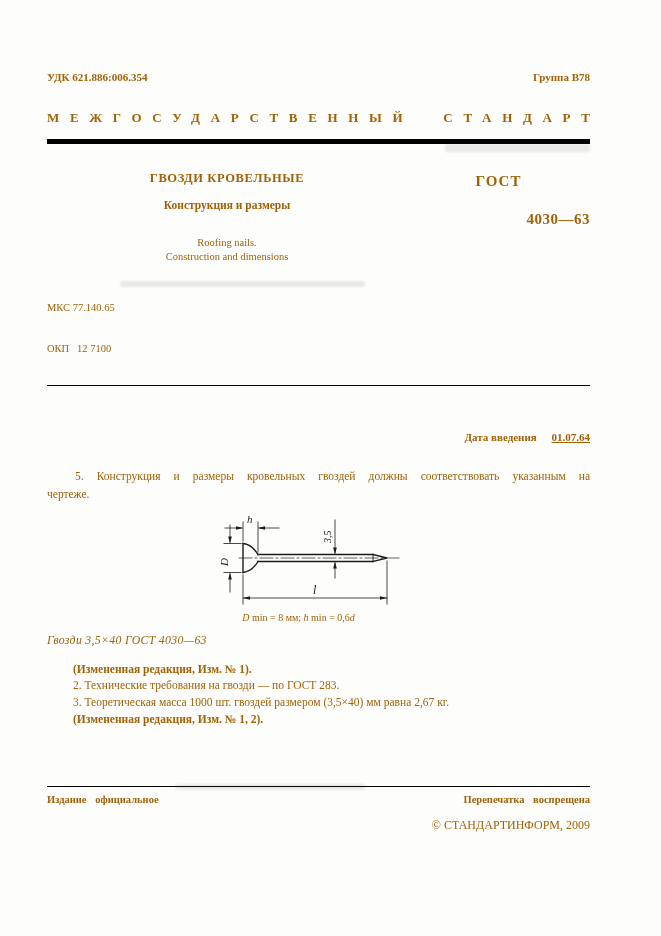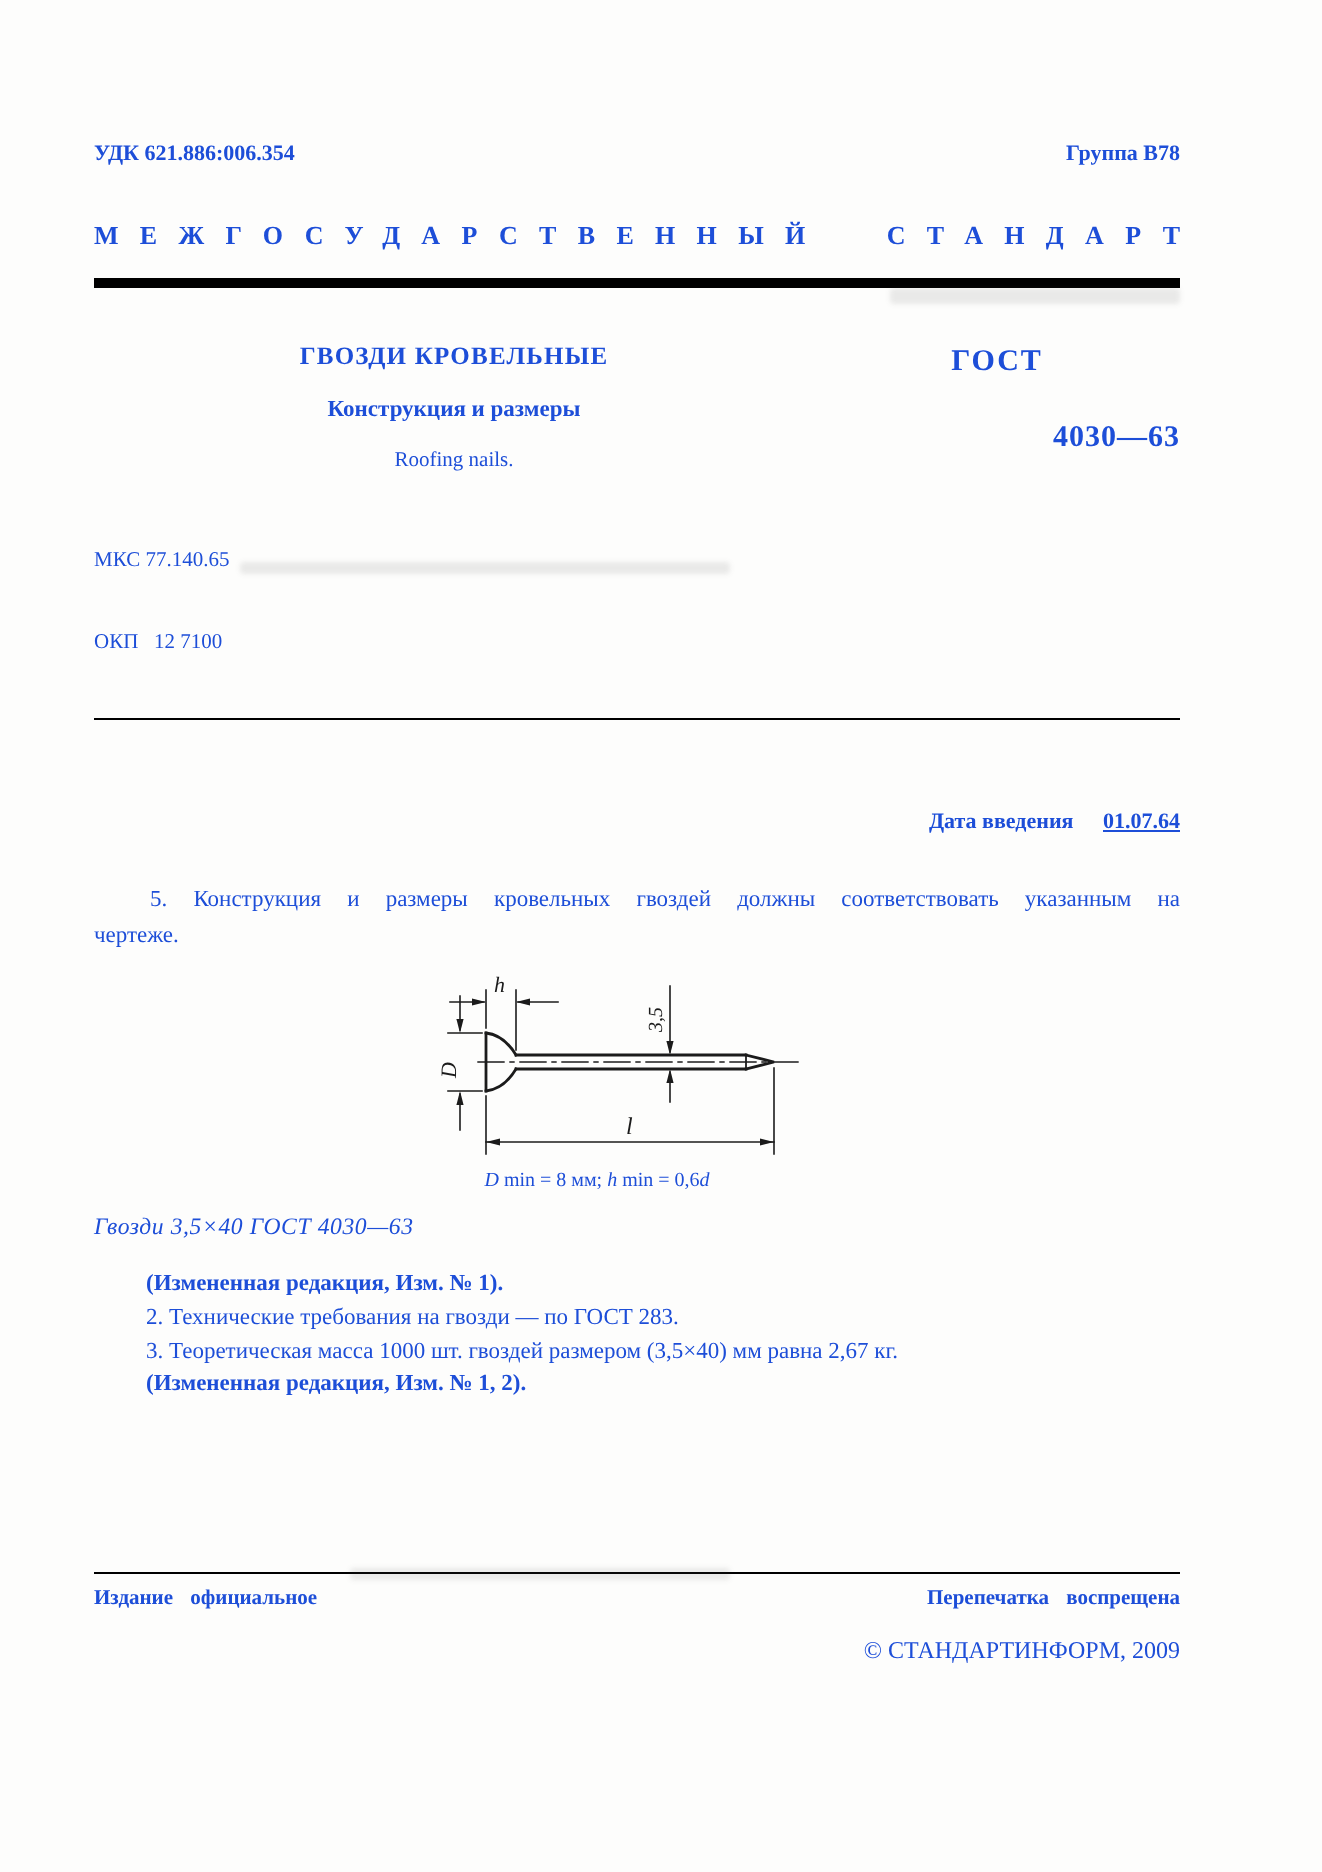--- a/index.html
+++ b/index.html
@@ -1,38 +1,38 @@
 <!DOCTYPE html>
 <html><head>
 <meta charset="utf-8">
 <style>
   html,body{margin:0;padding:0;background:#e8e8e8;}
   .page{
     position:relative;
     width:661px;height:936px;
     background:#fdfdfc;
-    color:#1d4ed8;
+    color:#a16207;
     font-family:"Liberation Serif", serif;
     overflow:hidden;
     margin:0 auto;
   }
   .content{padding:71px 71px 0 47px;}
   
   .udk-row{display:flex;justify-content:space-between;font-size:11px;font-weight:bold;}
   
   .standard-line{display:flex;justify-content:space-between;margin-top:27px;font-size:13px;font-weight:bold;text-align:center;}
   .sp-word{letter-spacing:0.82em;margin-right:-0.82em;white-space:nowrap;}
   .thick-rule{margin-top:13px;height:5px;background:#000;}
   .thin-rule{height:1px;background:#000;}
   
   .title-block{display:grid;grid-template-columns:360px 1fr;margin-top:27px;}
   .title-col{text-align:center;}
   .doc-title{font-size:12.5px;font-weight:bold;letter-spacing:0.6px;}
   .doc-subtitle{font-size:11.5px;font-weight:bold;margin-top:13px;}
-  .doc-title-en{font-size:10.5px;margin-top:13px;line-height:1.35;}
+  .doc-title-en{font-size:10.5px;margin-top:25px;line-height:1.35;}
   .gost-col{text-align:center;padding-top:2px;}
   .gost-label{font-size:15px;font-weight:bold;letter-spacing:1px;}
   .gost-number{font-size:15px;font-weight:bold;letter-spacing:0.5px;margin-top:21px;text-align:right;}
   .codes{margin-top:9px;font-size:10.5px;line-height:1.3;white-space:pre;}
   .codes .thin-rule{margin-top:3px;}
   .date-line{margin-top:17px;text-align:right;font-size:11px;font-weight:bold;}
   .date-value{text-decoration:underline;padding-left:12px;}
   .body-par{margin:0;margin-top:24px;font-size:11.5px;line-height:1.6;text-align:justify;text-indent:28px;}
   .wide-words{word-spacing:7px;}
   .mid-words{word-spacing:3.5px;}
@@ -73,20 +73,21 @@
     </div>
 
     <div class="thick-rule"></div>
 
     <div class="title-block">
       <div class="title-col">
         <div class="doc-title">ГВОЗДИ КРОВЕЛЬНЫЕ</div>
         <div class="doc-subtitle">Конструкция и размеры</div>
         <div class="doc-title-en">
           <div>Roofing nails.</div>
+          <div>Construction and dimensions</div>
         </div>
       </div>
       <div class="gost-col">
         <div class="gost-label">ГОСТ</div>
         <div class="gost-number">4030—63</div>
       </div>
     </div>
 
     <div class="codes">
       <div>МКС 77.140.65</div>

